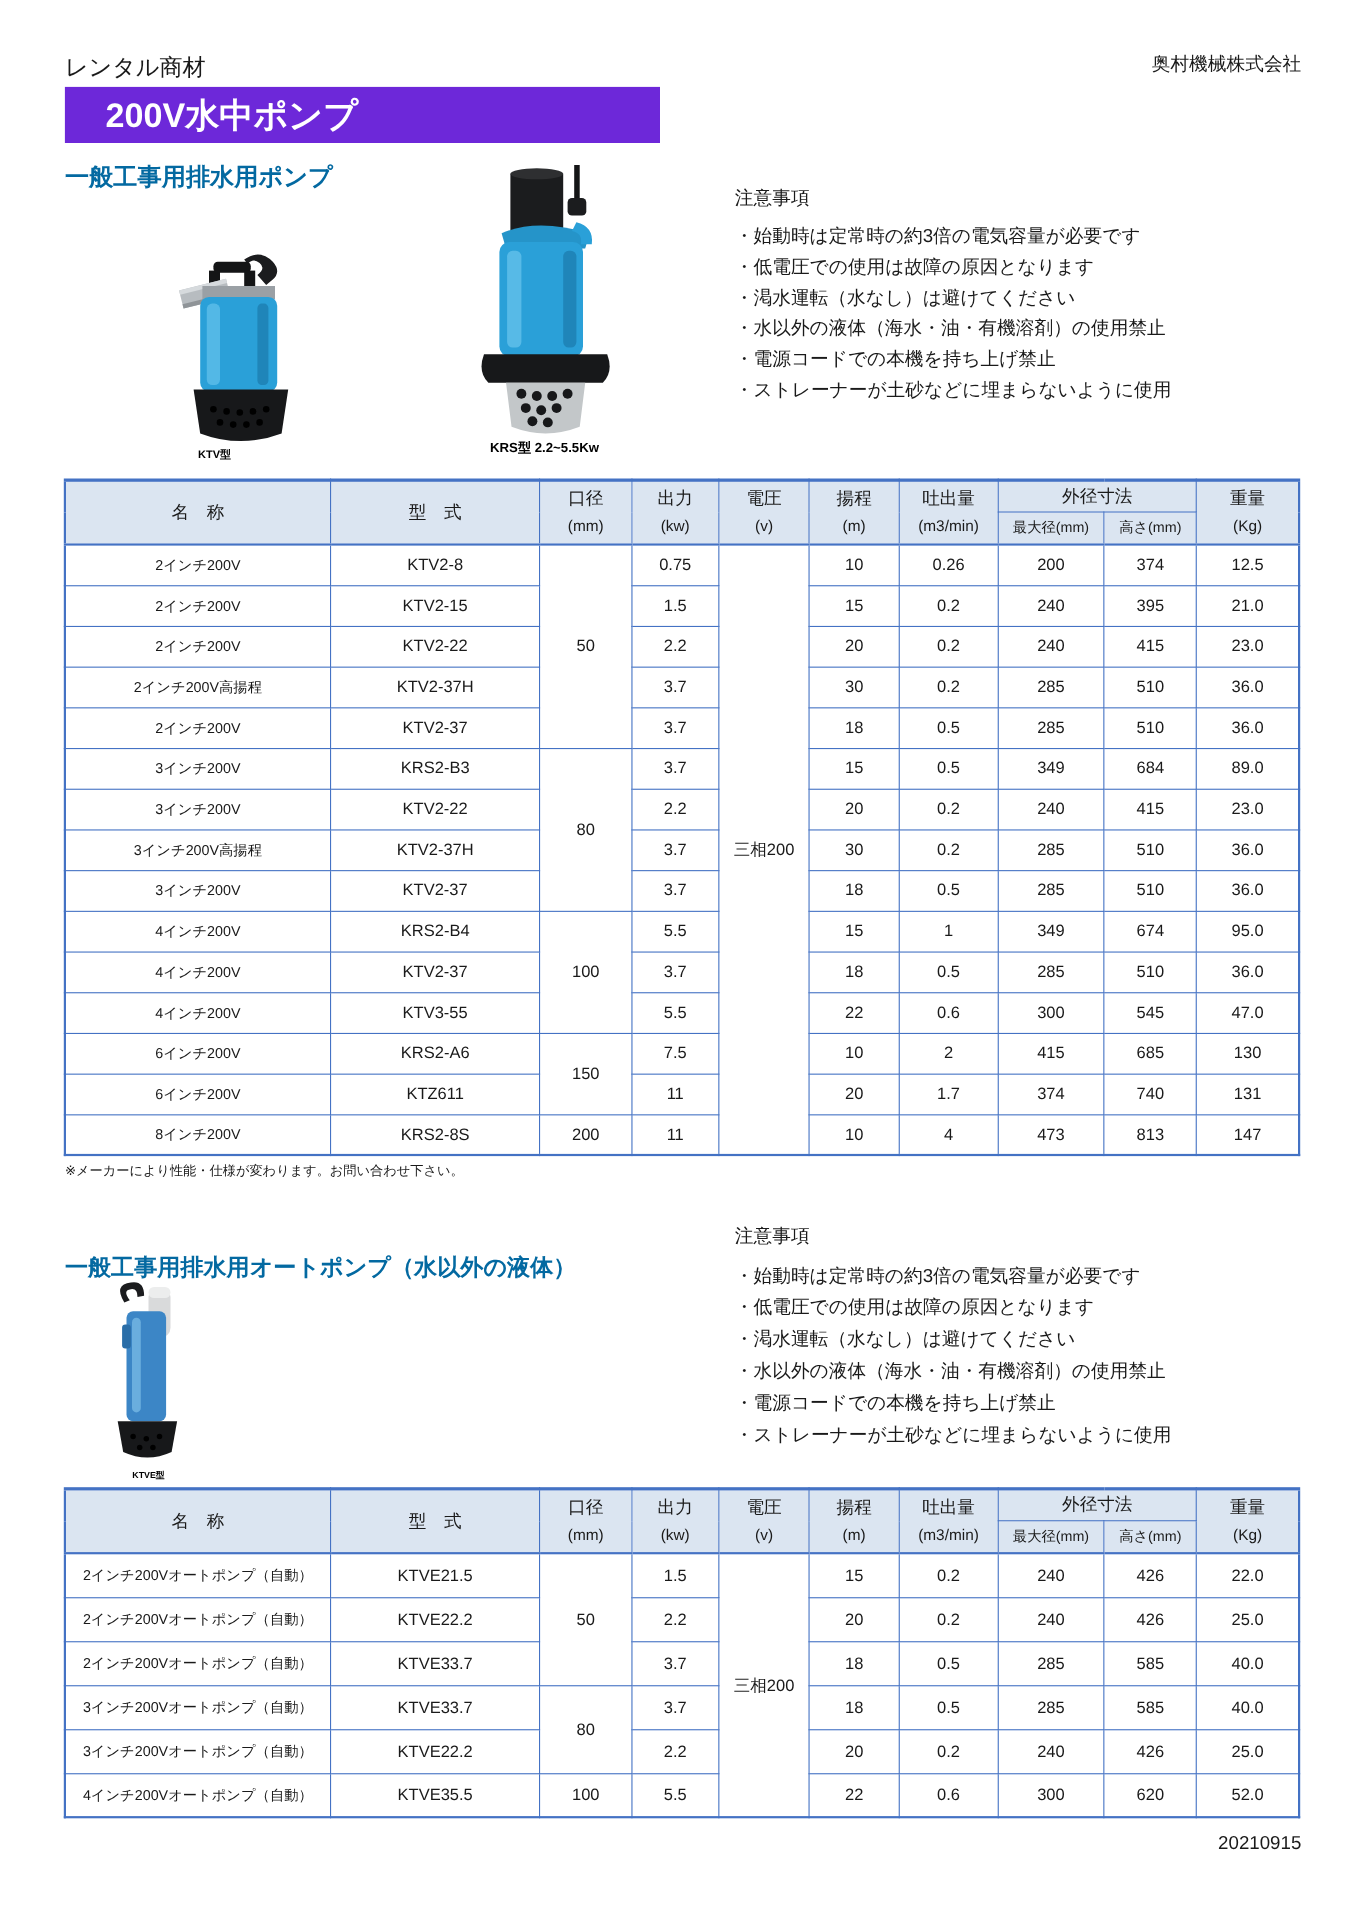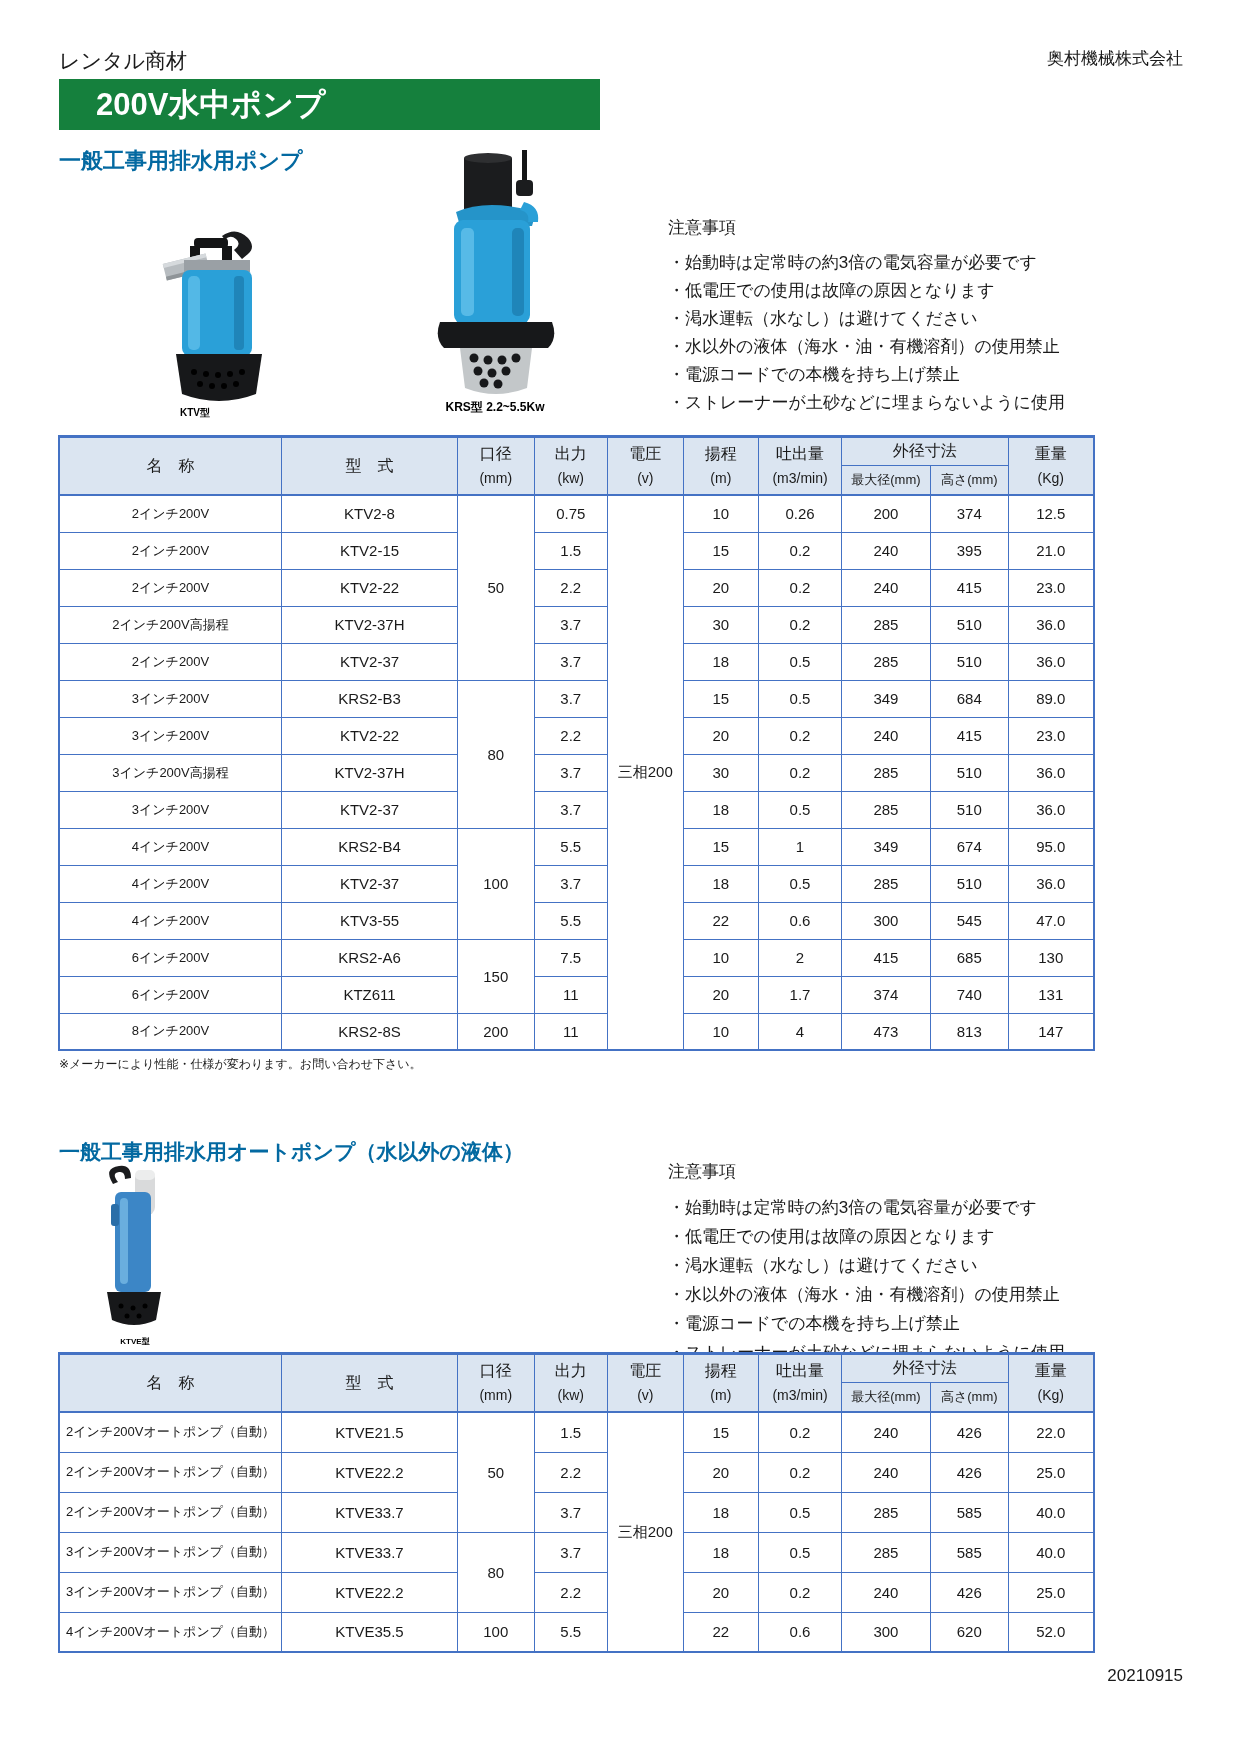--- a/index.html
+++ b/index.html
@@ -5,45 +5,45 @@
   html,body { margin:0; padding:0; background:#ffffff; }
   .page {
     position:relative; width:1240px; height:1754px; background:#ffffff;
     font-family:"Liberation Sans","DejaVu Sans",sans-serif; color:#1a1a1a;
     overflow:hidden;
   }
   .hdr-left  { position:absolute; left:59px;  top:47px; font-size:21px; }
   .hdr-right { position:absolute; right:57px; top:47px; font-size:17px; }
   .title-bar {
     position:absolute; left:59px; top:79px; width:541px; height:51px;
-    background:#15803d; color:#ffffff; display:flex; align-items:center;
+    background:#6d28d9; color:#ffffff; display:flex; align-items:center;
     box-sizing:border-box; padding-left:37px; font-size:31px; font-weight:bold;
   }
   .sec-heading { position:absolute; font-weight:bold; color:#0369a1; }
   #sec1-heading { left:59px; top:146px; font-size:22px; }
   #sec2-heading { left:59px; top:1138px; font-size:21px; }
 
-  .notes { position:absolute; left:668px; width:520px;margin-top:48px; }
+  .notes { position:absolute; left:668px; width:520px; }
   #notes1 { top:168px; }
   #notes2 { top:1112px; }
   .notes-title { font-size:17px; margin-bottom:10px; }
   #notes1 .note-line { font-size:17px; line-height:28px; }
   #notes2 .note-line { font-size:17px; line-height:29px; }
 
   .pump { position:absolute; }
   #pump-ktv  { left:160px; top:222px; }
   #pump-krs  { left:426px; top:150px; }
   #pump-ktve { left:95px;  top:1164px; }
   .caption { position:absolute; text-align:center; font-weight:bold; color:#000; }
   #cap-ktv  { left:150px; top:406px; width:90px;  font-size:10px; }
   #cap-krs  { left:420px; top:399px; width:150px; font-size:12px; }
   #cap-ktve { left:95px;  top:1336px; width:80px; font-size:8px; }
 
   table.spec {
-    position:absolute; left:58px; width:1037px;
+    position:absolute; left:58px; width:1124px;
     border-collapse:collapse; table-layout:fixed;
     border:2px solid #4472c4; border-top-width:3px;
   }
   #table1 { top:435px; }
   #table2 { top:1352px; }
   .spec th, .spec td {
     border:1px solid #4472c4; text-align:center; vertical-align:middle;
     padding:0 2px; box-sizing:border-box; overflow:hidden;
   }
   .spec thead th { background:#dbe5f1; font-weight:normal; font-size:16px; height:28px; }

